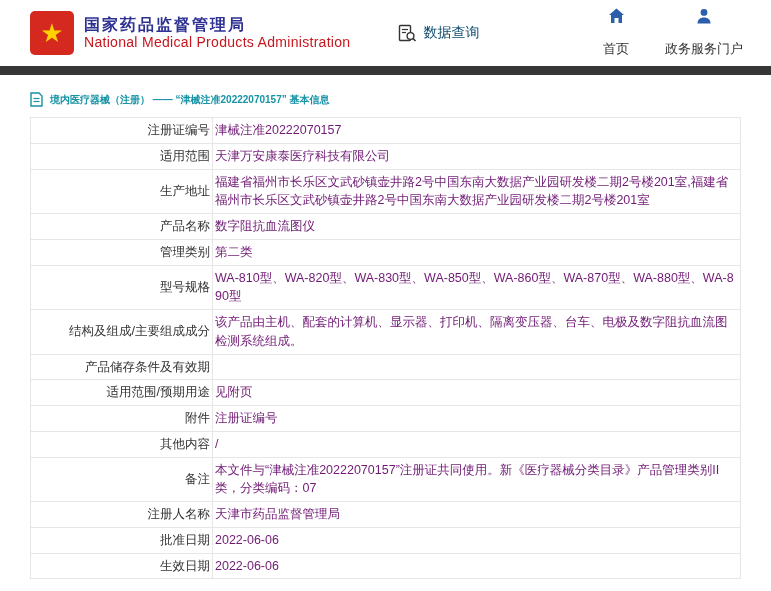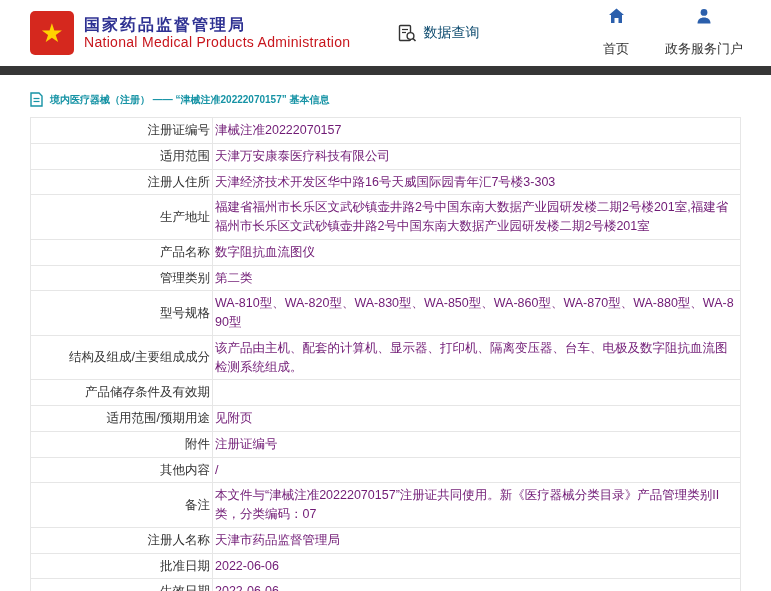--- a/index.html
+++ b/index.html
@@ -97,24 +97,20 @@
     <tbody>
         <tr>
           <td class="label">注册证编号</td>
           <td class="value">津械注准20222070157</td>
         </tr>
         <tr>
           <td class="label">适用范围</td>
           <td class="value">天津万安康泰医疗科技有限公司</td>
         </tr>
         <tr>
-          <td class="label">注册人住所</td>
-          <td class="value">天津经济技术开发区华中路16号天威国际园青年汇7号楼3-303</td>
-        </tr>
-        <tr>
           <td class="label">生产地址</td>
           <td class="value">福建省福州市长乐区文武砂镇壶井路2号中国东南大数据产业园研发楼二期2号楼201室,福建省福州市长乐区文武砂镇壶井路2号中国东南大数据产业园研发楼二期2号楼201室</td>
         </tr>
         <tr>
           <td class="label">产品名称</td>
           <td class="value">数字阻抗血流图仪</td>
         </tr>
         <tr>
           <td class="label">管理类别</td>
           <td class="value">第二类</td>

